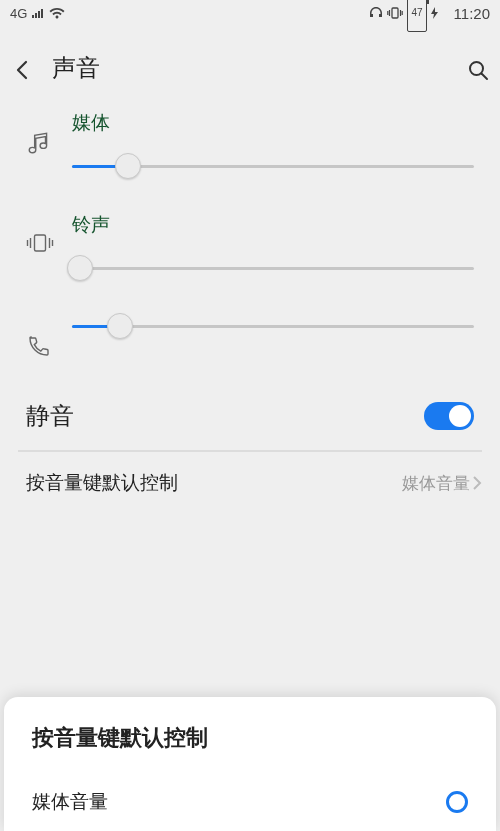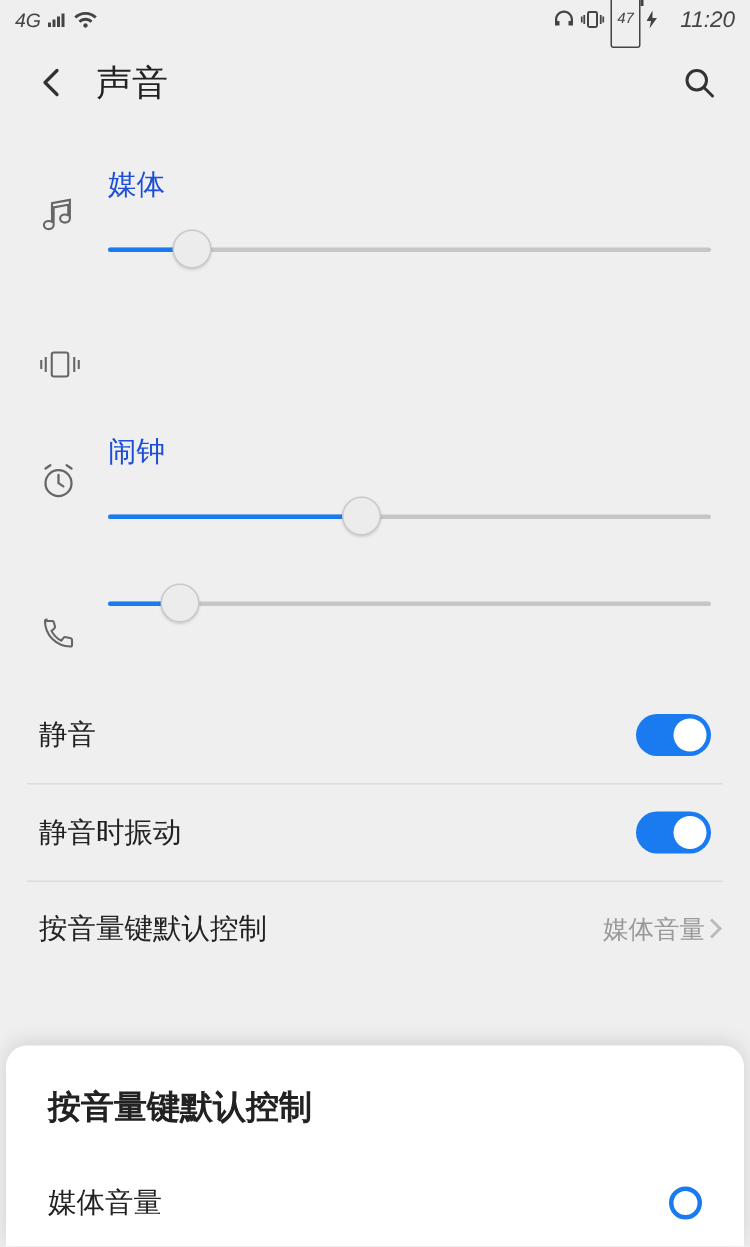--- a/index.html
+++ b/index.html
@@ -1,47 +1,47 @@
 <!DOCTYPE html>
 <html><head>
   <meta charset="utf-8">
   <style>
     * { margin: 0; padding: 0; box-sizing: border-box; font-family: -apple-system, "Helvetica Neue", Arial, sans-serif; }
     html, body { width: 500px; height: 831px; overflow: hidden; }
     body { background: #efefef; color: #222; position: relative; }
 
     
-    .status-bar { height: 26px; display: flex; align-items: center; justify-content: space-between; padding: 0 10px; font-size: 13px; color: #444; font-style: italic; }
+    .status-bar { height: 26px; display: flex; align-items: center; justify-content: space-between; padding: 0 10px; font-size: 13px; color: #444; }
     .status-left, .status-right { display: flex; align-items: center; gap: 4px; }
     .status-right span { display: inline-flex; align-items: center; }
     .battery-box { border: 1.3px solid #444; border-radius: 2px; padding: 12px 3px; font-size: 10px; line-height: 12px; position: relative; }
     .battery-box::after { content: ""; position: absolute; right: -3px; top: 3px; width: 1.5px; height: 6px; background: #444; }
     .bolt { font-size: 11px; }
 
     
-    .title-bar { height: 58px; display: flex; align-items: center; padding: 0 20px; }
+    .title-bar { height: 58px; display: flex; align-items: flex-end; padding: 0 8px; }
     .back-arrow, .search-btn { width: 28px; height: 28px; display: flex; align-items: center; justify-content: center; }
     .title-text { font-size: 24px; font-weight: 500; margin-left: 16px; flex: 1; }
 
     
     .content { padding-top: 16px; }
 
     .slider-row { display: flex; align-items: flex-start; padding: 10px 26px 24px 26px; }
     .slider-icon { width: 46px; display: flex; align-items: center; justify-content: flex-start; padding-top: 20px; color: #666; }
     .slider-main { flex: 1; }
-    .slider-label { font-size: 19px; color: #1d4ed8; margin-bottom: 18px; }
+    .slider-label { font-size: 19px; color: #14532d; margin-bottom: 18px; }
     .slider-track { position: relative; height: 24px; display: flex; align-items: center; }
     .track-bg { position: absolute; left: 0; right: 0; height: 3px; background: #c6c6c6; border-radius: 2px; }
     .track-fill { position: absolute; left: 0; height: 3px; background: #1a7af0; border-radius: 2px; }
     .thumb { position: absolute; width: 26px; height: 26px; border-radius: 50%; background: #ececec; border: 1px solid #c9c9c9; box-shadow: 0 1px 2px rgba(0,0,0,.15); transform: translateX(-50%); }
 
     .divider { height: 1px; background: #dcdcdc; margin: 0 18px; }
 
     .toggle-row { display: flex; align-items: center; justify-content: space-between; padding: 18px 26px; }
-    .toggle-row .label { font-size: 19px; }
+    .toggle-row .label { font-size: 24px; }
     .toggle { width: 50px; height: 28px; border-radius: 14px; background: #1a7af0; position: relative; }
     .toggle .knob { position: absolute; right: 3px; top: 3px; width: 22px; height: 22px; border-radius: 50%; background: #fff; }
 
     .nav-row { display: flex; align-items: center; justify-content: space-between; padding: 18px 18px 18px 26px; }
     .nav-row .label { font-size: 19px; }
     .nav-row .value { font-size: 17px; color: #999; display: flex; align-items: center; gap: 2px; }
     .chevron { color: #bbb; }
 
     
     .sheet { position: absolute; left: 4px; right: 4px; bottom: 0; background: #fff; border-radius: 14px 14px 0 0; box-shadow: 0 -2px 14px rgba(0,0,0,.12); padding: 26px 28px 8px 28px; height: 134px; overflow: hidden; }
@@ -125,38 +125,30 @@
     </div>
   </div>
 
   <div class="slider-row">
     <div class="slider-icon">
       <svg width="28" height="22" viewBox="0 0 28 22">
           <rect x="8.5" y="3" width="11" height="16" rx="1.5" fill="none" stroke="#666" stroke-width="1.4"></rect>
           <path d="M4.5 6v10M1.5 8v6M23.5 6v10M26.5 8v6" stroke="#666" stroke-width="1.4"></path>
         </svg>
     </div>
-  </div>
-
-  <div class="slider-row">
-    <div class="slider-icon">
-      <svg width="26" height="26" viewBox="0 0 24 24">
-          <circle cx="12" cy="13" r="8" fill="none" stroke="#666" stroke-width="1.4"></circle>
-          <path d="M12 8v5l3 2M4 4l3-2M20 4l-3-2" fill="none" stroke="#666" stroke-width="1.4" stroke-linecap="round"></path>
-        </svg>
-    </div>
     <div class="slider-main">
-      <div class="slider-label">闹钟</div>
+      <div class="slider-label">铃声</div>
       <div class="slider-track">
         <div class="track-bg"></div>
-        <div class="track-fill" style="width:42%"></div>
-        <div class="thumb" style="left:42%"></div>
+        <div class="track-fill" style="width:2%"></div>
+        <div class="thumb" style="left:2%"></div>
       </div>
     </div>
   </div>
+
 
   <div class="slider-row">
     <div class="slider-icon">
       <svg width="24" height="24" viewBox="0 0 24 24">
           <path d="M5 3c-.6 0-1 .4-1 1 0 9.4 7.6 17 17 17 .6 0 1-.4 1-1v-3.5c0-.5-.4-.9-.8-1l-3.7-.8c-.4-.1-.8.1-1 .4l-1.7 2c-2.8-1.4-5.1-3.7-6.5-6.5l2-1.7c.3-.3.4-.7.4-1L9.9 4.8c-.1-.5-.5-.8-1-.8H5z" fill="none" stroke="#666" stroke-width="1.4"></path>
         </svg>
     </div>
     <div class="slider-main">
       <div class="slider-track">
         <div class="track-bg"></div>
@@ -167,26 +159,20 @@
   </div>
 
   <div class="toggle-row">
     <div class="label">静音</div>
     <div class="toggle">
         <div class="knob"></div>
       </div>
   </div>
   <div class="divider"></div>
 
-  <div class="toggle-row">
-    <div class="label">静音时振动</div>
-    <div class="toggle">
-        <div class="knob"></div>
-      </div>
-  </div>
   <div class="divider"></div>
 
   <div class="nav-row">
     <div class="label">按音量键默认控制</div>
     <div class="value">
       <span>媒体音量</span>
       <span class="chevron">
         <svg width="10" height="16" viewBox="0 0 10 16">
             <path d="M2 2l6 6-6 6" fill="none" stroke="#bbb" stroke-width="2"></path>
           </svg>

